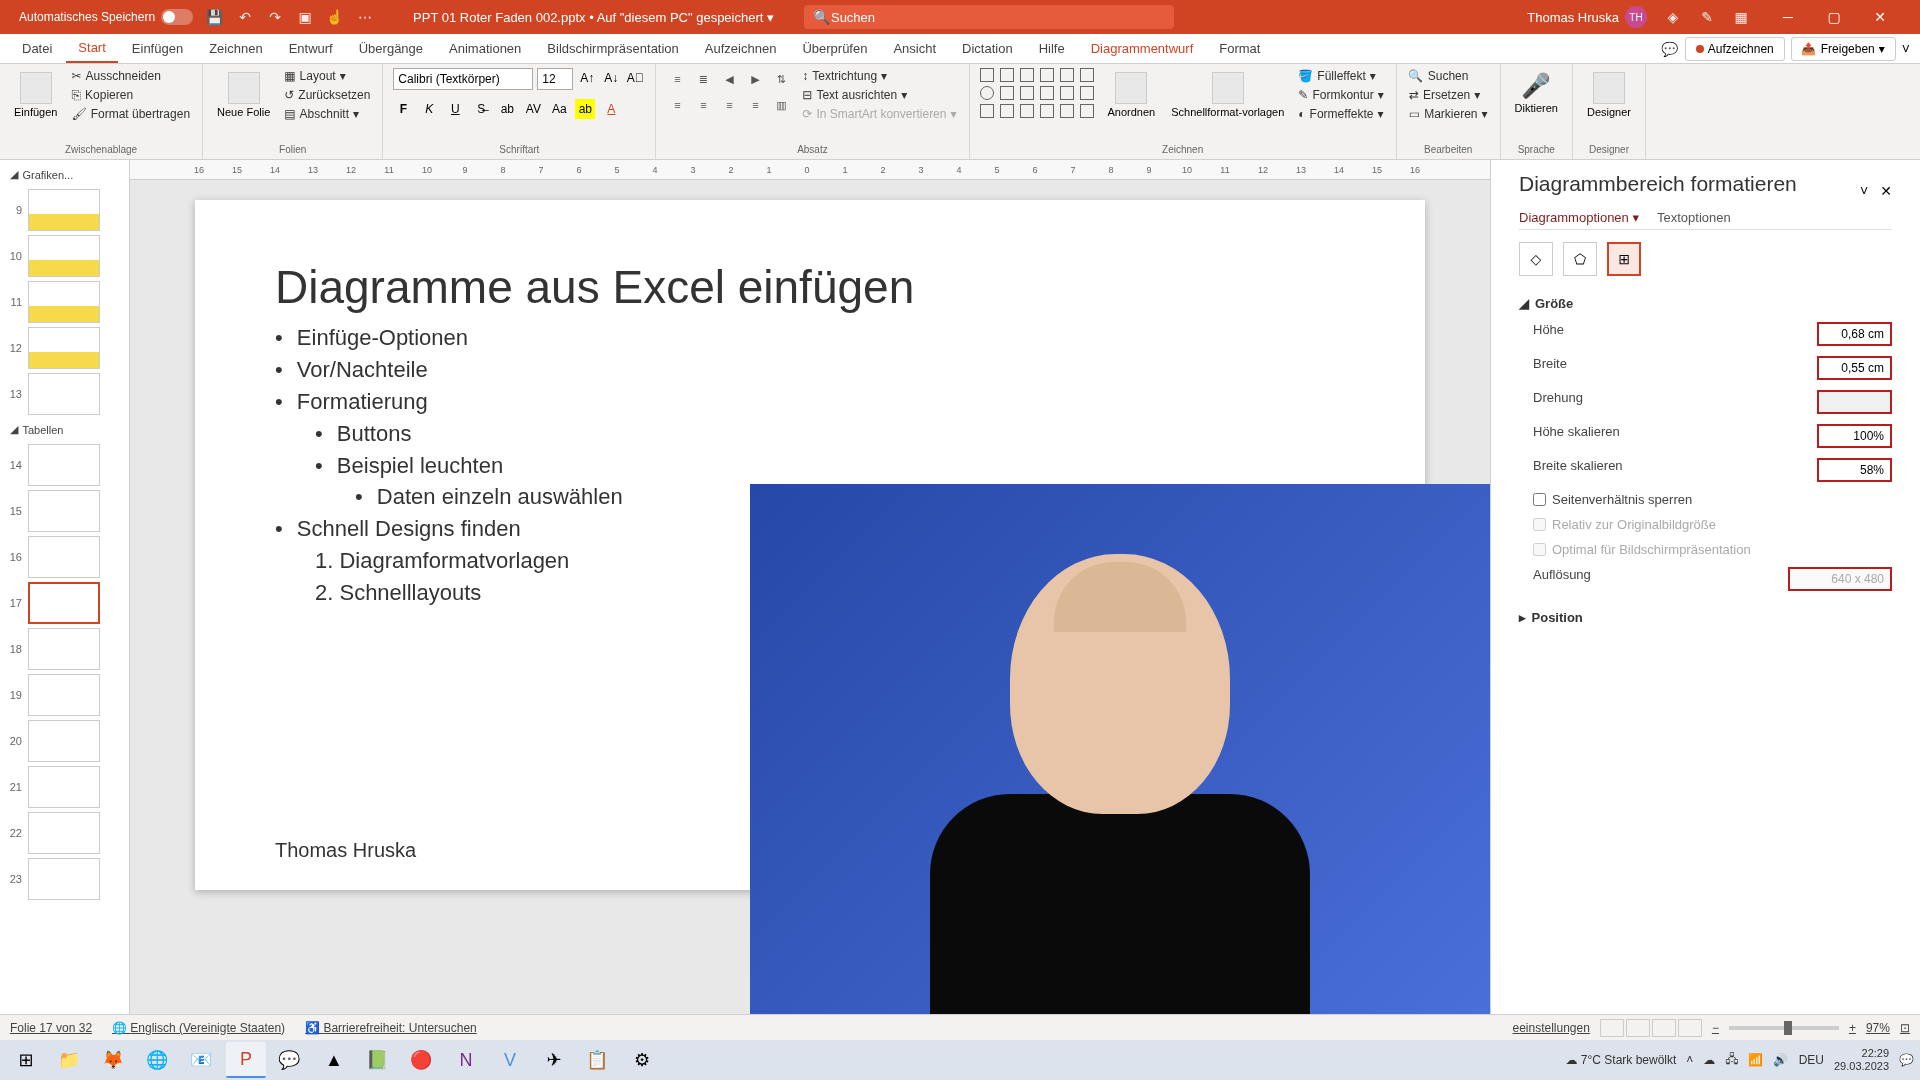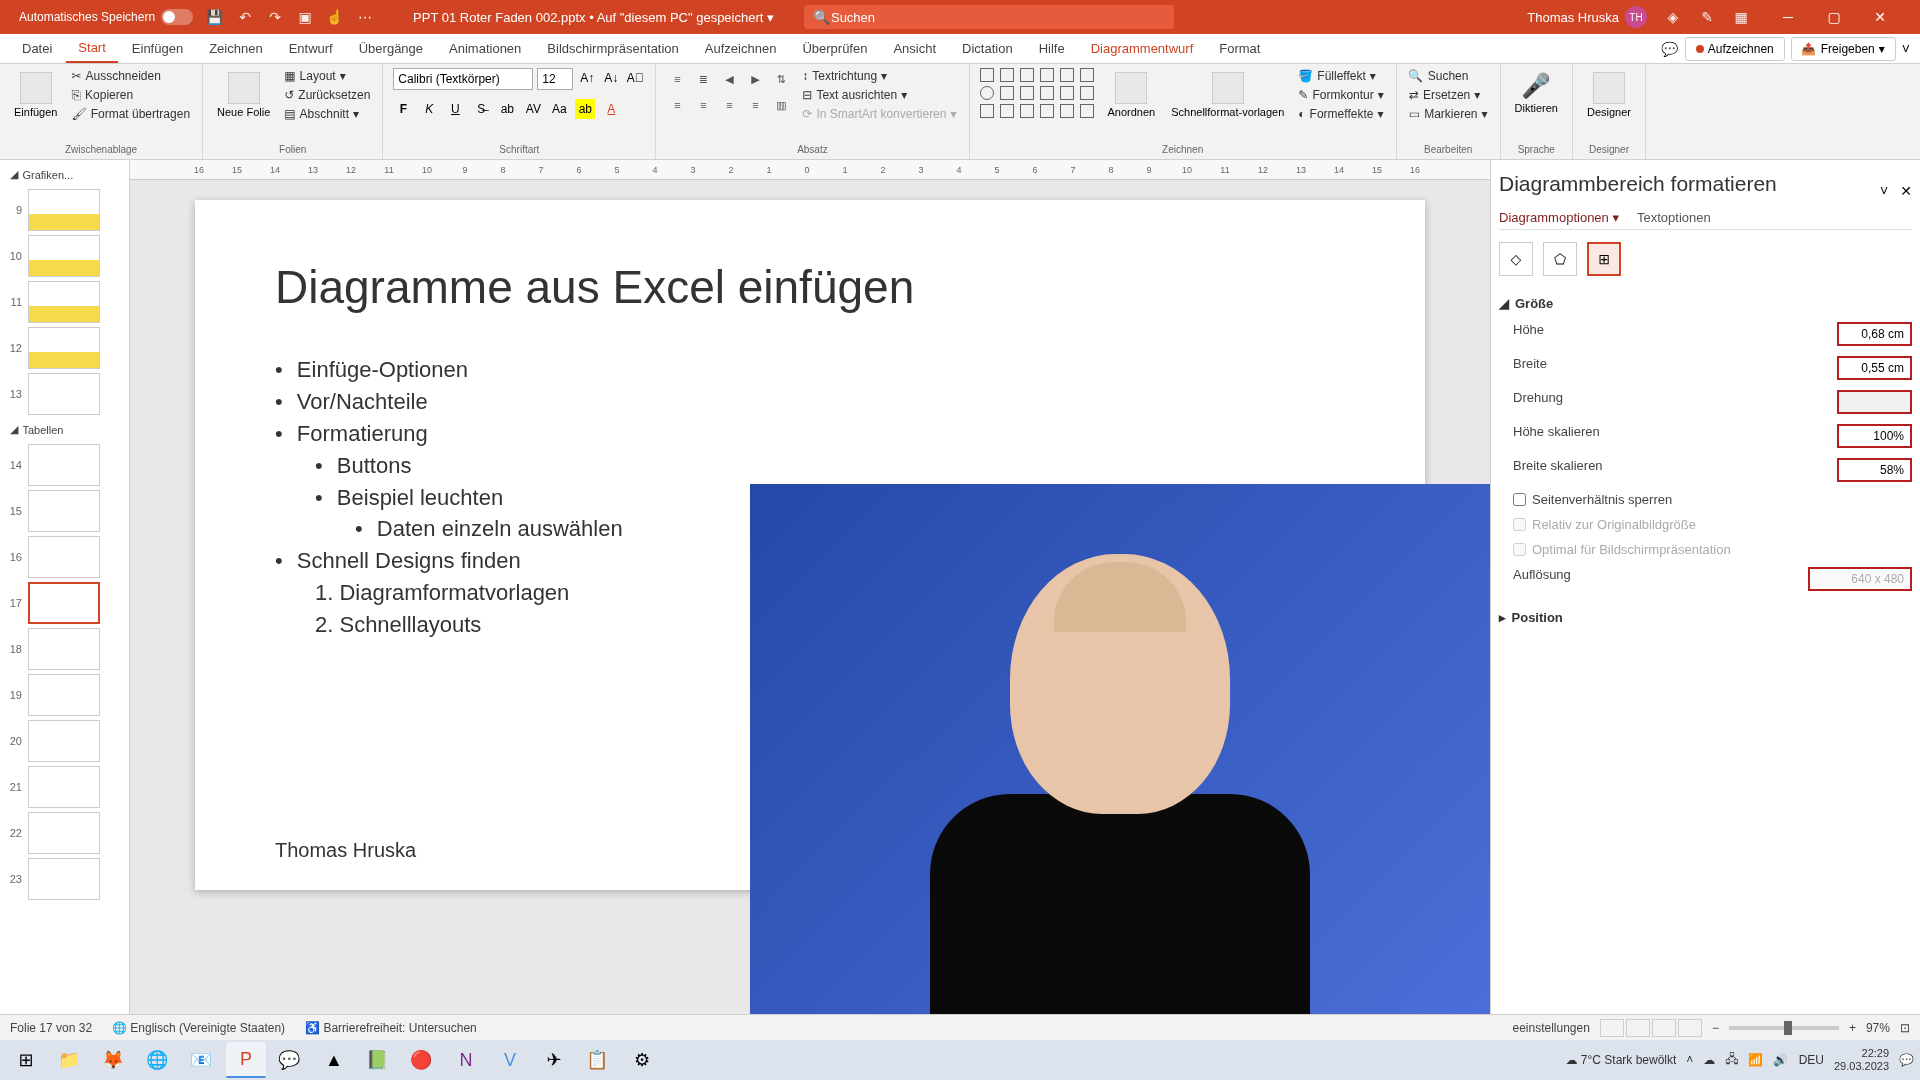--- a/index.html
+++ b/index.html
@@ -54,53 +54,53 @@
 .thumb-row { display: flex; align-items: center; gap: 6px; margin: 4px 0; }
 .thumb-num { width: 18px; text-align: right; font-size: 11px; color: #666; }
 .thumb { width: 72px; height: 42px; border: 1px solid #ccc; background: #fff; }
 .thumb.active { border: 2px solid #d04423; }
 .thumb.yellow { background: linear-gradient(#fff 60%, #f7d94c 60%); }
 
 .editor { flex: 1; background: #e8e8e8; position: relative; overflow: hidden; }
 .ruler-h { height: 20px; background: #f8f8f8; border-bottom: 1px solid #ccc; font-size: 9px; color: #666; display: flex; align-items: center; padding-left: 50px; }
 .ruler-h span { width: 38px; text-align: center; }
 .slide { width: 1230px; height: 690px; background: #fff; margin: 20px auto; box-shadow: 0 2px 8px rgba(0,0,0,0.25); padding: 60px 80px; position: relative; }
-.slide h1 { font-size: 46px; font-weight: 400; color: #333; margin-bottom: 40px; }
+.slide h1 { font-size: 46px; font-weight: 400; color: #333; margin-bottom: 8px; }
 .slide ul { list-style: none; }
 .slide li { font-size: 22px; color: #333; line-height: 1.45; }
 .slide .b1::before { content: '• '; margin-right: 8px; }
 .slide .b2 { padding-left: 40px; }
 .slide .b2::before { content: '• '; margin-right: 8px; }
 .slide .b3 { padding-left: 80px; }
 .slide .b3::before { content: '• '; margin-right: 8px; }
 .slide .n1 { padding-left: 40px; }
 .author { position: absolute; bottom: 28px; left: 80px; font-size: 20px; color: #333; }
 .webcam { position: absolute; right: 0; bottom: 0; width: 740px; height: 530px; background: linear-gradient(135deg, #2648a8, #4a6fd8); }
 .person { position: absolute; left: 50%; bottom: 0; transform: translateX(-50%); width: 420px; height: 460px; }
 .head { width: 220px; height: 260px; background: #e8c4a8; border-radius: 48% 48% 42% 42%; margin: 0 auto; position: relative; }
 .head::before { content: ''; position: absolute; top: 8px; left: 20%; right: 20%; height: 70px; background: #dab896; border-radius: 60px 60px 0 0; }
 .body { width: 380px; height: 220px; background: #0a0a0a; border-radius: 80px 80px 0 0; margin: -20px auto 0; }
 
-.format-pane { width: 430px; border-left: 1px solid #d0d0d0; background: #fff; padding: 12px 8px; }
+.format-pane { width: 430px; border-left: 1px solid #d0d0d0; background: #fff; padding: 12px 28px; }
 .format-pane h2 { font-size: 21px; font-weight: 400; color: #333; margin-bottom: 14px; }
 .pane-tabs { display: flex; gap: 18px; font-size: 13px; color: #555; margin-bottom: 12px; border-bottom: 1px solid #e0e0e0; padding-bottom: 4px; }
 .pane-tabs .ptab { cursor: pointer; }
 .pane-tabs .active { color: #7f1d1d; }
 .icon-tabs { display: flex; gap: 10px; margin-bottom: 14px; }
 .itab { width: 34px; height: 34px; border: 1px solid #ccc; display: flex; align-items: center; justify-content: center; }
 .itab.active { border: 2px solid #d04423; background: #fce8e2; }
 .prop-section { margin-top: 8px; }
 .prop-header { font-size: 13px; font-weight: 600; color: #333; padding: 6px 0; display: flex; align-items: center; gap: 6px; cursor: pointer; }
 .prop-row { display: flex; align-items: flex-start; justify-content: space-between; padding: 5px 0 5px 14px; font-size: 13px; color: #444; }
 .prop-input { width: 75px; height: 24px; border: 2px solid #b91c1c; padding: 0 6px; font-size: 12px; text-align: right; }
 .prop-check { display: flex; align-items: center; gap: 6px; padding: 5px 0 5px 14px; font-size: 13px; color: #444; }
 .prop-check.disabled { color: #aaa; }
 
 
-.statusbar { height: 26px; background: #f3f2f1; border-top: 1px solid #d0d0d0; display: flex; align-items: center; padding: 0 10px; font-size: 12px; color: #444; gap: 20px; }
+.statusbar { height: 26px; background: #f3f2f1; border-top: 1px solid #d0d0d0; display: flex; align-items: center; padding: 0 10px; font-size: 12px; color: #444; gap: 20px; text-decoration: underline; }
 .statusbar .right { margin-left: auto; display: flex; align-items: center; gap: 10px; }
 .view-btns { display: flex; gap: 2px; }
 .vbtn { width: 24px; height: 18px; border: 1px solid #ccc; }
 .zoom-slider { width: 110px; height: 4px; background: #ccc; position: relative; }
 .zoom-slider::after { content: ''; position: absolute; width: 8px; height: 14px; background: #666; top: -5px; left: 50%; }
 
 
 .taskbar { height: 40px; background: #dde3ec; display: flex; align-items: center; padding: 0 6px; gap: 4px; }
 .tb-icon { width: 40px; height: 36px; display: flex; align-items: center; justify-content: center; font-size: 18px; border-radius: 2px; }
 .tb-icon.active { background: rgba(255,255,255,0.5); border-bottom: 2px solid #4a90e2; }

